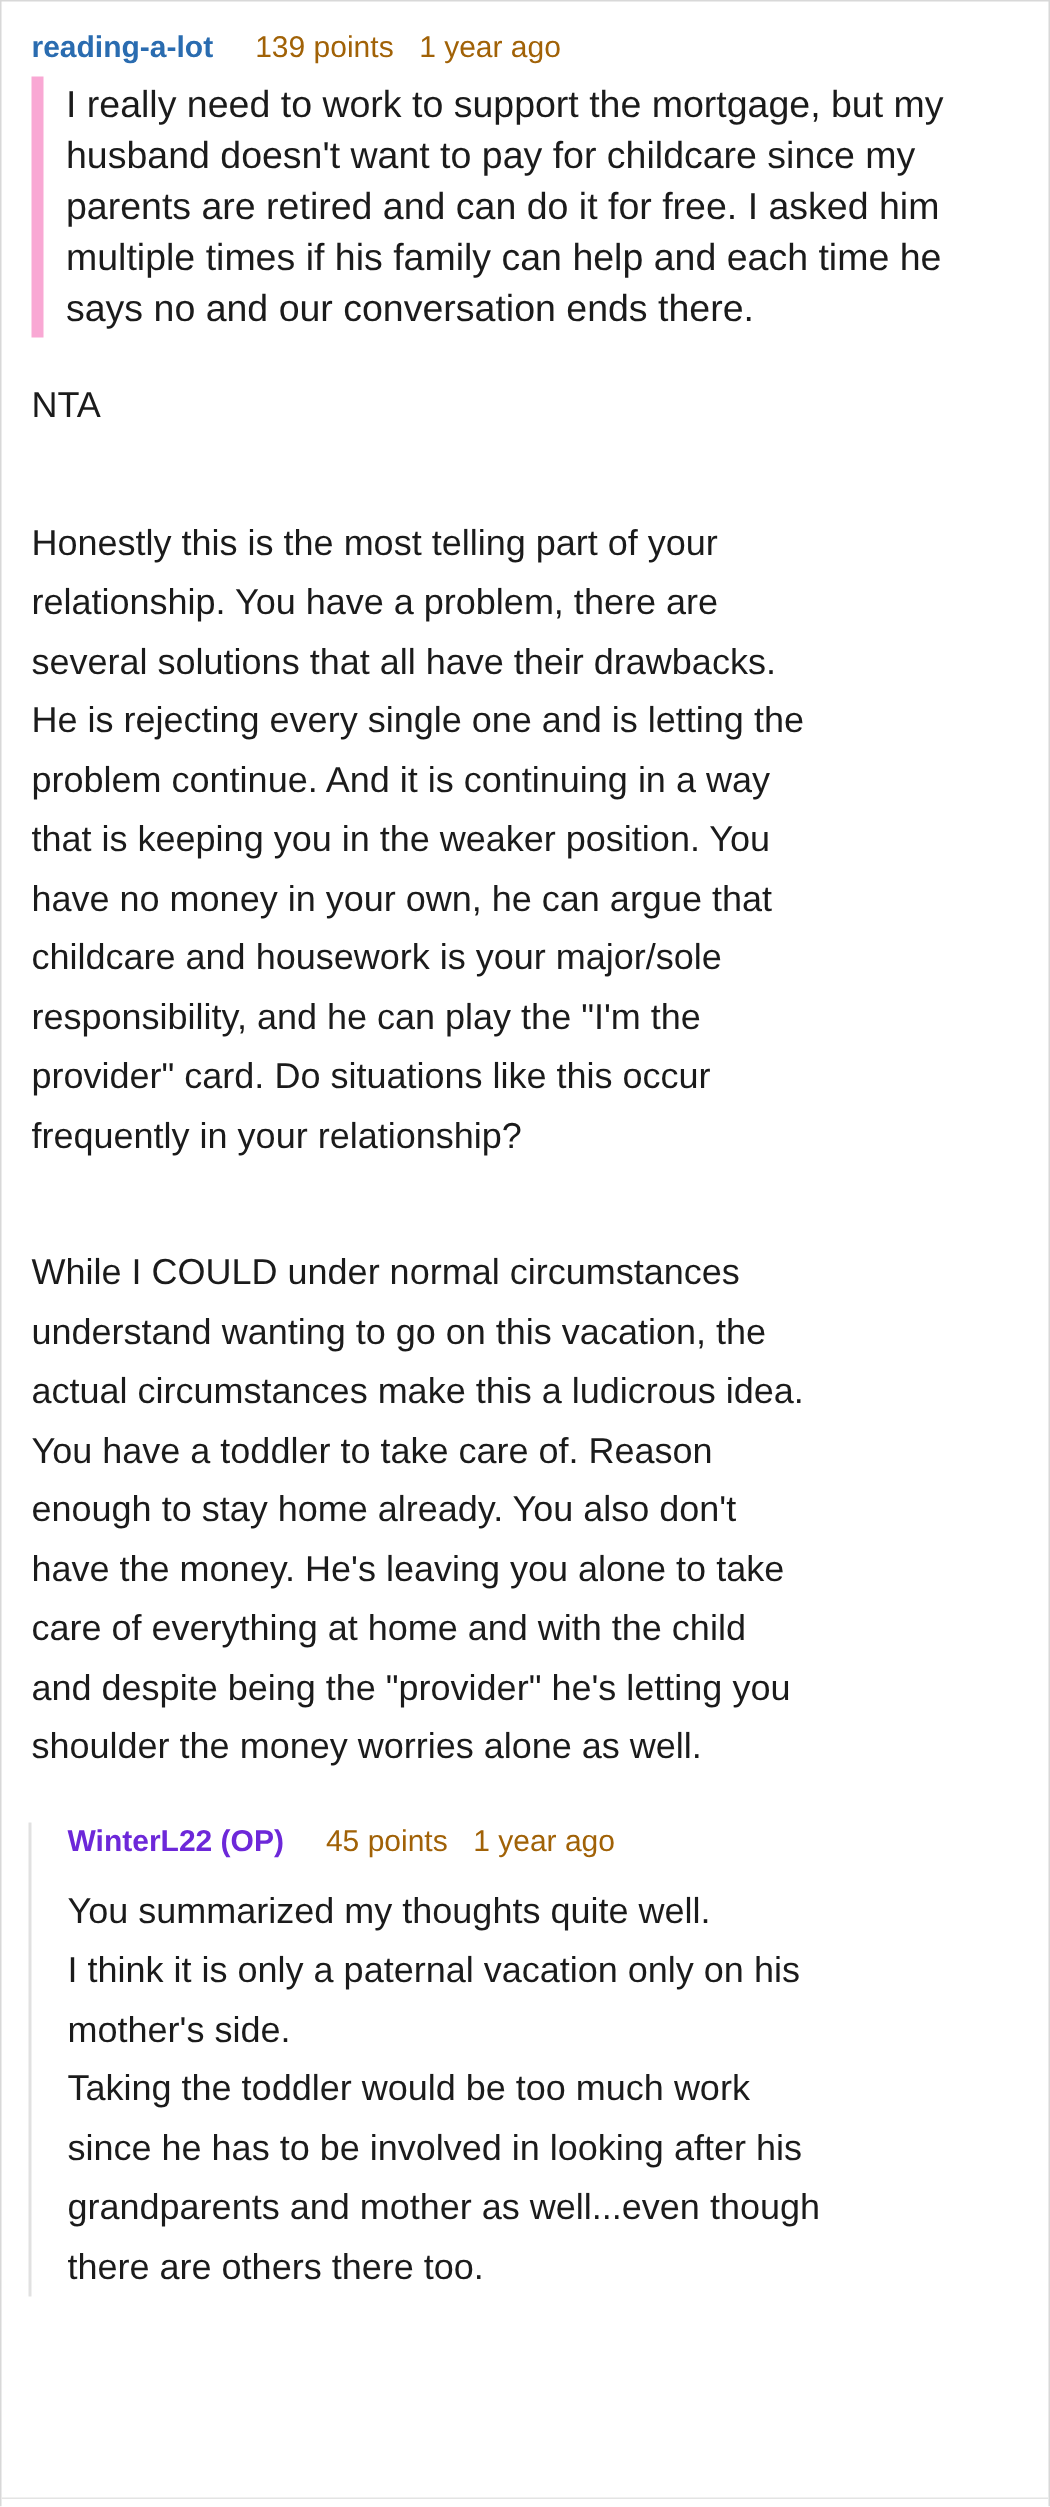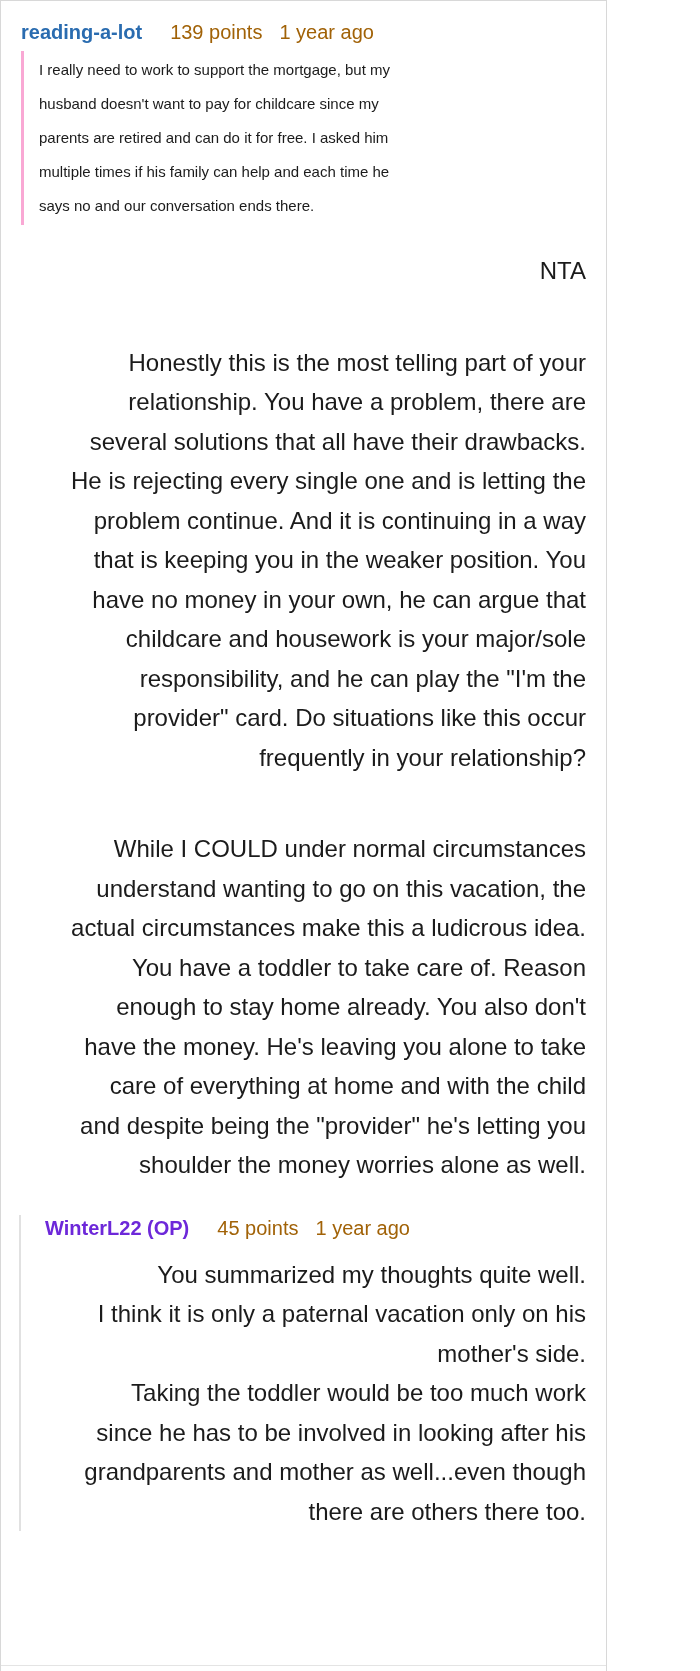--- a/index.html
+++ b/index.html
@@ -1,18 +1,18 @@
 <!DOCTYPE html>
 <html><head>
 <meta charset="utf-8">
 <style>
   html, body { margin: 0; padding: 0; background: #ffffff; }
   .card {
     position: relative;
-    width: 607px;
+    width: 700px;
     height: 1671px;
     box-sizing: border-box;
     background: #ffffff;
     border-top: 1px solid #d8d8d8;
     border-left: 1px solid #d8d8d8;
     border-right: 1px solid #d8d8d8;
     overflow: hidden;
     font-family: "Liberation Sans", "DejaVu Sans", sans-serif;
     color: #1b1b1b;
   }
@@ -31,35 +31,34 @@
     cursor: pointer;
   }
   .author.blue { color: #2a6cb0; }
   .author.orange { color: #6d28d9; }
   .meta { color: #a16207; }
   .meta.points { margin-left: 28px; }
   .meta.age { margin-left: 17px; }
 
   blockquote.quote {
     margin: 6px 0 0 0;
-    border-left: 3px solid #f9a8d4;
+    border-left: 8px solid #f9a8d4;
     padding: 2px 0 2px 15px;
-    font-size: 15px;
+    font-size: 25px;
     line-height: 34px;
     white-space: pre-line;
     color: #1b1b1b;
   }
 
   .para {
     margin: 0;
     font-size: 24px;
     line-height: 39.5px;
     white-space: pre-line;
     color: #1b1b1b;
-    text-align: right;
   }
   .para.first { margin-top: 26px; }
   .para.gap { margin-top: 52px; }
 
   .reply {
     margin-top: 30px;
     margin-left: -2px;
     border-left: 2px solid #e1e1e1;
     padding-left: 24px;
   }

